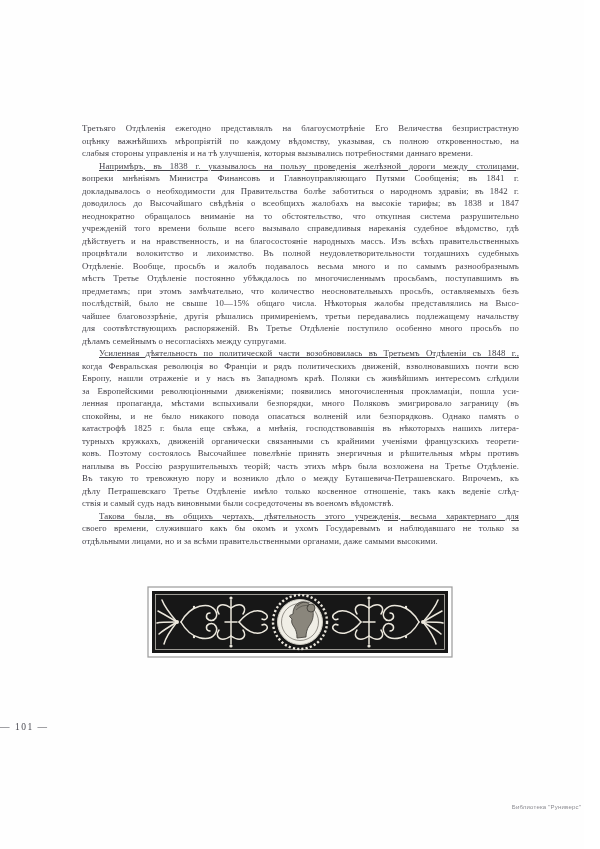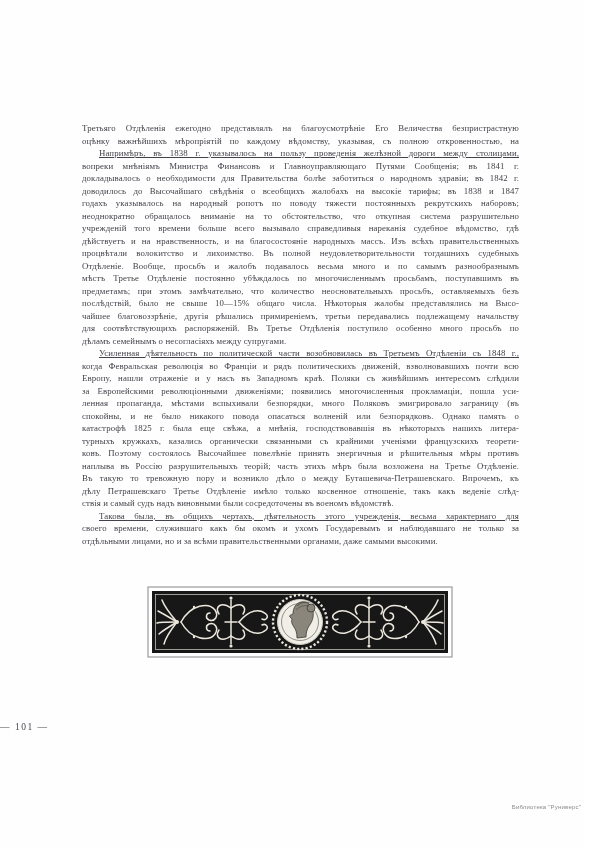--- a/index.html
+++ b/index.html
@@ -59,48 +59,48 @@
 </style>
 </head>
 <body>
 
 <div class="page">
 
   <div class="text-block">
       <div>
         <div class="line">Третьяго Отдѣленія ежегодно представлялъ на благоусмотрѣніе Его Величества безпристрастную</div>
         <div class="line">оцѣнку важнѣйшихъ мѣропріятій по каждому вѣдомству, указывая, съ полною откровенностью, на</div>
+        <div class="line last">слабыя стороны управленія и на тѣ улучшенія, которыя вызывались потребностями даннаго времени.</div>
       </div>
       <div>
         <div class="line indent">Напримѣръ, въ 1838 г. указывалось на пользу проведенія желѣзной дороги между столицами,</div>
         <div class="line">вопреки мнѣніямъ Министра Финансовъ и Главноуправляющаго Путями Сообщенія; въ 1841 г.</div>
         <div class="line">докладывалось о необходимости для Правительства болѣе заботиться о народномъ здравіи; въ 1842 г.</div>
         <div class="line">доводилось до Высочайшаго свѣдѣнія о всеобщихъ жалобахъ на высокіе тарифы; въ 1838 и 1847</div>
-        <div class="line">годахъ указывалось на народный ропотъ по поводу тяжести постоянныхъ рекрутскихъ наборовъ;</div>
         <div class="line">неоднократно обращалось вниманіе на то обстоятельство, что откупная система разрушительно</div>
         <div class="line">учрежденій того времени больше всего вызывало справедливыя нареканія судебное вѣдомство, гдѣ</div>
         <div class="line">дѣйствуетъ и на нравственность, и на благосостояніе народныхъ массъ. Изъ всѣхъ правительственныхъ</div>
         <div class="line">процвѣтали волокитство и лихоимство. Въ полной неудовлетворительности тогдашнихъ судебныхъ</div>
         <div class="line">Отдѣленіе. Вообще, просьбъ и жалобъ подавалось весьма много и по самымъ разнообразнымъ</div>
         <div class="line">мѣстъ Третье Отдѣленіе постоянно убѣждалось по многочисленнымъ просьбамъ, поступавшимъ въ</div>
         <div class="line">предметамъ; при этомъ замѣчательно, что количество неосновательныхъ просьбъ, оставляемыхъ безъ</div>
         <div class="line">послѣдствій, было не свыше 10—15% общаго числа. Нѣкоторыя жалобы представлялись на Высо-</div>
         <div class="line">чайшее благовоззрѣніе, другія рѣшались примиреніемъ, третьи передавались подлежащему начальству</div>
-        <div class="line">для соотвѣтствующихъ распоряженій. Въ Третье Отдѣленія поступило особенно много просьбъ по</div>
+        <div class="line">для соотвѣтствующихъ распоряженій. Въ Третье Отдѣленіе поступило особенно много просьбъ по</div>
         <div class="line last">дѣламъ семейнымъ о несогласіяхъ между супругами.</div>
       </div>
       <div>
         <div class="line indent">Усиленная дѣятельность по политической части возобновилась въ Третьемъ Отдѣленіи съ 1848 г.,</div>
         <div class="line">когда Февральская революція во Франціи и рядъ политическихъ движеній, взволновавшихъ почти всю</div>
         <div class="line">Европу, нашли отраженіе и у насъ въ Западномъ краѣ. Поляки съ живѣйшимъ интересомъ слѣдили</div>
         <div class="line">за Европейскими революціонными движеніями; появились многочисленныя прокламаціи, пошла уси-</div>
         <div class="line">ленная пропаганда, мѣстами вспыхивали безпорядки, много Поляковъ эмигрировало заграницу (въ</div>
         <div class="line">спокойны, и не было никакого повода опасаться волненій или безпорядковъ. Однако память о</div>
         <div class="line">катастрофѣ 1825 г. была еще свѣжа, а мнѣнія, господствовавшія въ нѣкоторыхъ нашихъ литера-</div>
-        <div class="line">турныхъ кружкахъ, казались органически связанными съ крайними ученіями французскихъ теорети-</div>
+        <div class="line">турныхъ кружкахъ, движеній органически связанными съ крайними ученіями французскихъ теорети-</div>
         <div class="line">ковъ. Поэтому состоялось Высочайшее повелѣніе принять энергичныя и рѣшительныя мѣры противъ</div>
         <div class="line">наплыва въ Россію разрушительныхъ теорій; часть этихъ мѣръ была возложена на Третье Отдѣленіе.</div>
         <div class="line">Въ такую то тревожную пору и возникло дѣло о между Буташевича-Петрашевскаго. Впрочемъ, къ</div>
         <div class="line">дѣлу Петрашевскаго Третье Отдѣленіе имѣло только косвенное отношеніе, такъ какъ веденіе слѣд-</div>
         <div class="line last">ствія и самый судъ надъ виновными были сосредоточены въ военомъ вѣдомствѣ.</div>
       </div>
       <div>
         <div class="line indent">Такова была, въ общихъ чертахъ, дѣятельность этого учрежденія, весьма характернаго для</div>
         <div class="line">своего времени, служившаго какъ бы окомъ и ухомъ Государевымъ и наблюдавшаго не только за</div>
         <div class="line last">отдѣльными лицами, но и за всѣми правительственными органами, даже самыми высокими.</div>

